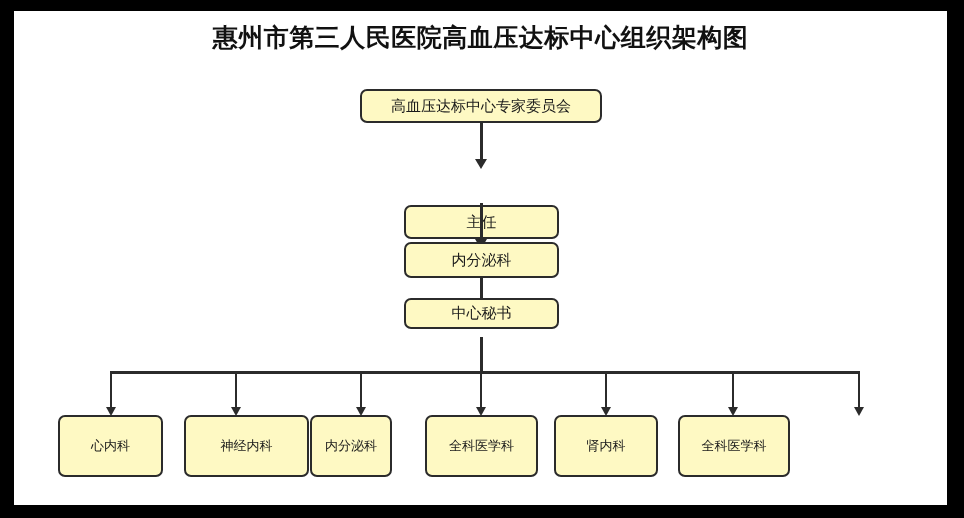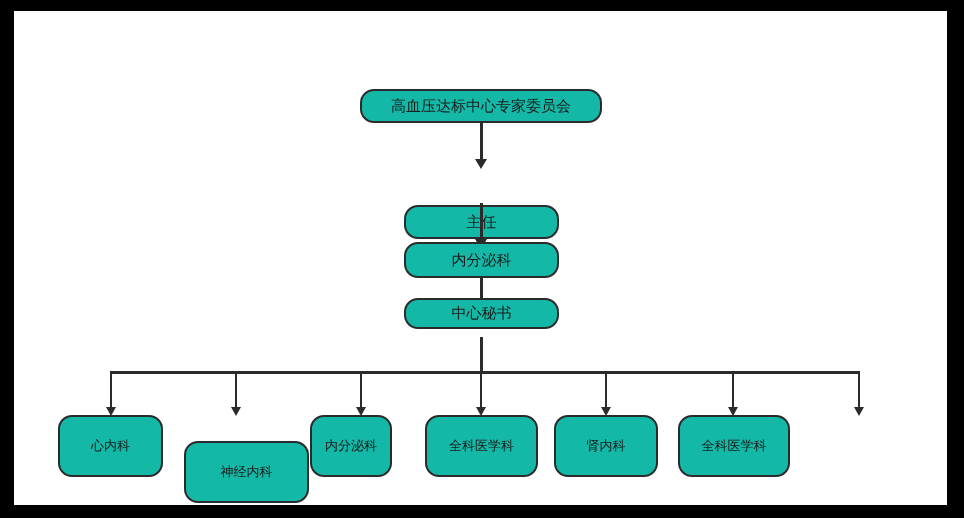--- a/index.html
+++ b/index.html
@@ -43,23 +43,23 @@
     font-weight: bold;
     letter-spacing: 0.5px;
     color: #111111;
     white-space: nowrap;
   }
 
   
   .node {
     position: absolute;
     box-sizing: border-box;
-    background: #14b8a6;
+    background: #fef9c3;
     border: 2px solid #2b2b2b;
-    border-radius: 14px;
+    border-radius: 7px;
     display: flex;
     align-items: center;
     justify-content: center;
     color: #1a1a1a;
     font-size: 15px;
     line-height: 1.1;
     text-align: right;
     white-space: nowrap;
   }
   .node.wide  { font-size: 15px; }
@@ -90,20 +90,21 @@
     border-right-width: 5px;
     border-top-width: 9px;
   }
 </style>
 </head>
 <body>
 
 <div id="frame">
   <div id="page">
 
+    <div id="title">惠州市第三人民医院高血压达标中心组织架构图</div>
 
     <div class="node wide" style="left:346px; top:78px; width:242px; height:34px;">高血压达标中心专家委员会</div>
 
     <div class="vline" style="left:466px; top:112px; height:38px;"></div>
     <div class="arrowhead" style="left:461px; top:148px;"></div>
 
     <div class="node" style="left:390px; top:158px; width:155px; height:34px;margin-top:36px;">主任</div>
 
     <div class="vline" style="left:466px; top:192px; height:38px;"></div>
     <div class="arrowhead" style="left:461px; top:228px;"></div>
@@ -135,21 +136,21 @@
     <div class="arrowhead small" style="left:587px; top:396px;"></div>
 
     <div class="vline thin" style="left:718px; top:360px; height:40px;"></div>
     <div class="arrowhead small" style="left:714px; top:396px;"></div>
 
     <div class="vline thin" style="left:844px; top:360px; height:40px;"></div>
     <div class="arrowhead small" style="left:840px; top:396px;"></div>
 
     <div class="node leaf" style="left:44px;  top:404px; width:105px; height:62px;">心内科</div>
 
-    <div class="node leaf" style="left:170px; top:404px; width:125px; height:62px;margin-top:26px;">神经内科</div>
+    <div class="node leaf" style="left:170px; top:404px; width:125px; height:62px;">神经内科</div>
 
     <div class="node leaf" style="left:296px; top:404px; width:82px; height:62px;">内分泌科</div>
 
     <div class="node leaf" style="left:411px; top:404px; width:113px; height:62px;">全科医学科</div>
 
     <div class="node leaf" style="left:540px; top:404px; width:104px; height:62px;">肾内科</div>
 
     <div class="node leaf" style="left:664px; top:404px; width:112px; height:62px;">全科医学科</div>
 
 

